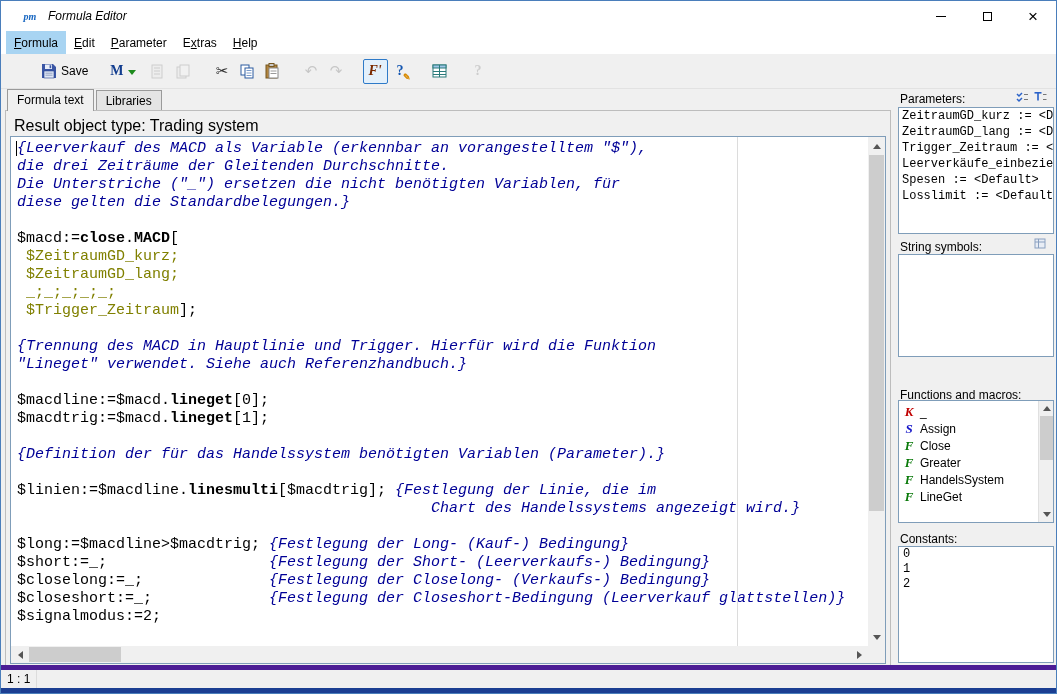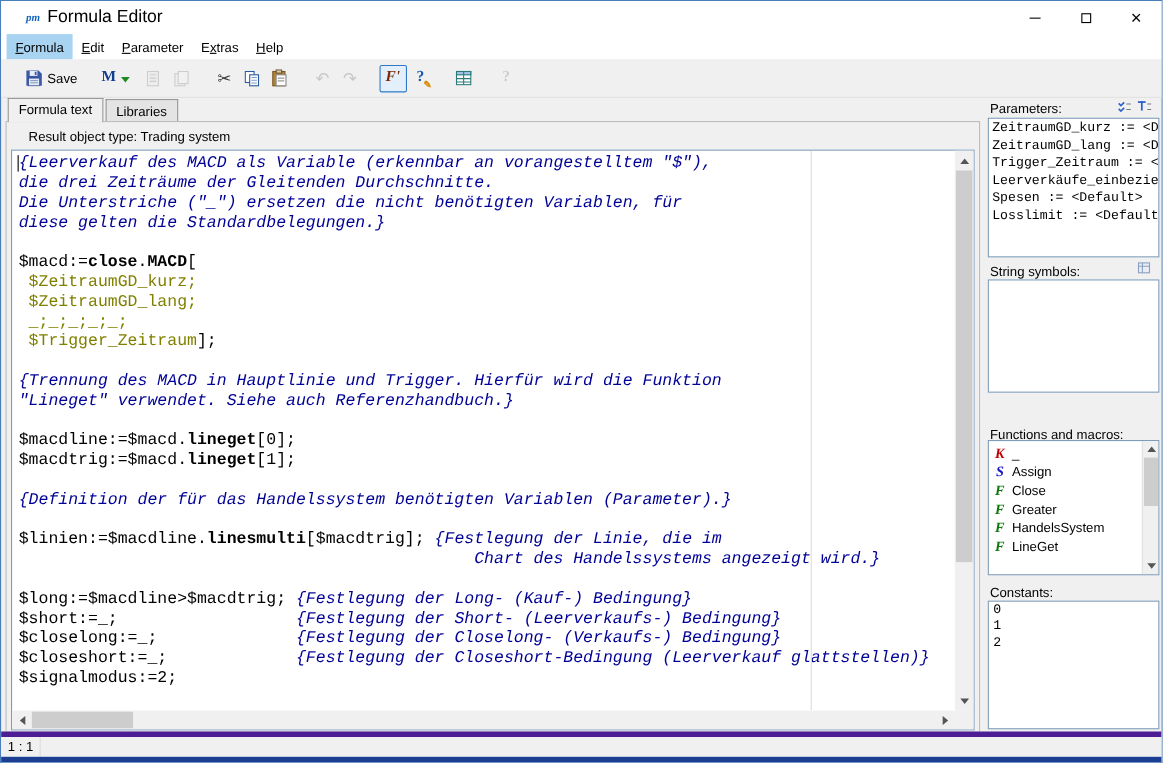--- a/index.html
+++ b/index.html
@@ -9,37 +9,37 @@
   *{box-sizing:border-box; margin:0; padding:0;}
   body{background:#d8d8d8; font-family:"Liberation Sans",sans-serif;}
   .window{position:relative; width:1057px; height:694px; background:#f0f0f0;
           border:1px solid #4a7ebb; overflow:hidden; font-size:12px; color:#000;}
 
   
   .titlebar{position:absolute; top:0; left:0; right:0; height:30px; background:#fff;
             display:flex; align-items:center;}
   .app-icon{margin-left:20px; width:18px; height:16px; font:italic bold 10px "Liberation Serif",serif;
             color:#1565c0; display:flex; align-items:center; justify-content:center;}
-  .title-text{margin-left:4px; font-size:16px;}
+  .title-text{margin-left:9px; font-size:12px;font-style:italic;}
   .caption-buttons{margin-left:auto; display:flex; height:100%;}
   .cap-btn{width:46px; height:100%; display:flex; align-items:center; justify-content:center;}
   .min-glyph{width:10px; height:1px; background:#000;}
   .max-glyph{width:9px; height:9px; border:1px solid #000;}
   .cap-btn.close{font-size:17px; line-height:1;}
 
   
   .menubar{position:absolute; top:30px; left:0; right:0; height:23px; background:#fff;
            display:flex; align-items:stretch; padding-left:5px;}
   .menu-item{padding:0 8px; display:flex; align-items:center; cursor:default;}
   .menu-item.selected{background:var(--c-menu-highlight);}
   .accel{text-decoration:underline;}
 
   
   .toolbar{position:absolute; top:53px; left:0; right:0; height:35px; background:#f0f0f0;
-           border-bottom:1px solid #e2e2e2; display:flex; align-items:center; padding-left:18px;}
+           border-bottom:1px solid #e2e2e2; display:flex; align-items:center; padding-left:36px;}
   .tb-btn{height:25px; min-width:25px; display:flex; align-items:center; justify-content:center;
           gap:4px; padding:0 3px; border:1px solid transparent; border-radius:2px;}
   .tb-btn.disabled{opacity:.4; filter:grayscale(1);}
   .tb-btn.toggled{border-color:#2e7ac8; background:#e3f0fb;}
   .tb-gap{width:14px;}
   .tb-gap-s{width:6px;}
   .tb-label{font-size:12px;}
   .m-letter{font:bold 14px "Liberation Serif",serif; color:#123d8f;}
   .m-plus{width:0;height:0;border:4px solid transparent;border-top:5px solid #1d8a1d;margin-top:6px;}
   .cut-glyph{font-size:15px; color:#333;}
@@ -50,21 +50,21 @@
   .q-gray{font:bold 14px "Liberation Serif",serif; color:#9a9a9a;}
 
   
   .tab-control{position:absolute; left:4px; top:88px; width:886px; height:577px;}
   .tab-strip{height:21px; display:flex; align-items:flex-end; padding-left:2px;}
   .tab{padding:3px 9px 2px 9px; border:1px solid #9a9a9a; border-bottom:none; background:#e4e4e4;
        margin-right:2px; font-size:12px; position:relative;}
   .tab.active{background:#f0f0f0; z-index:2; margin-bottom:-1px; padding-bottom:4px;}
   .tab-page{position:absolute; left:0; right:0; top:21px; bottom:0; border:1px solid #bdbdbd;
             background:#f0f0f0;}
-  .result-label{position:absolute; left:20px; top:6px; font-size:12px;}
+  .result-label{position:absolute; left:8px; top:6px; font-size:16px;}
 
   
   .editor{position:absolute; left:4px; top:25px; width:876px; height:528px; background:#fff;
           border:1px solid #7f9db9;}
   .code-area{position:absolute; left:0; top:0; right:17px; bottom:17px; overflow:hidden;
              padding:3px 0 0 6px;}
   .code-line{white-space:pre; height:18px; line-height:18px;
              font-family:"Liberation Mono",monospace; font-size:15px;}
   .tok-comment{color:var(--c-comment); font-style:italic;}
   .tok-plain{color:var(--c-plain);}

